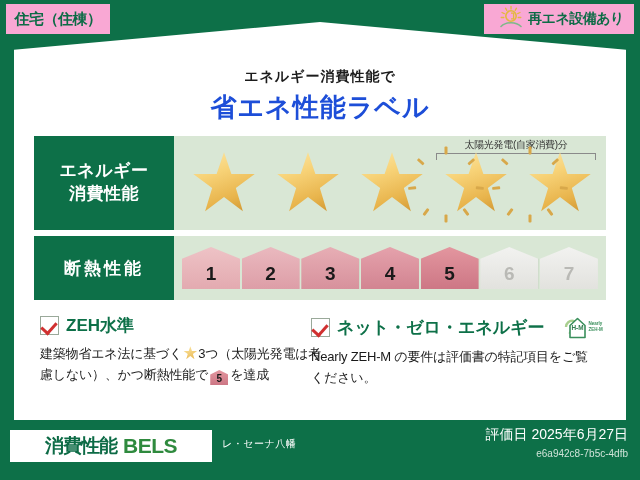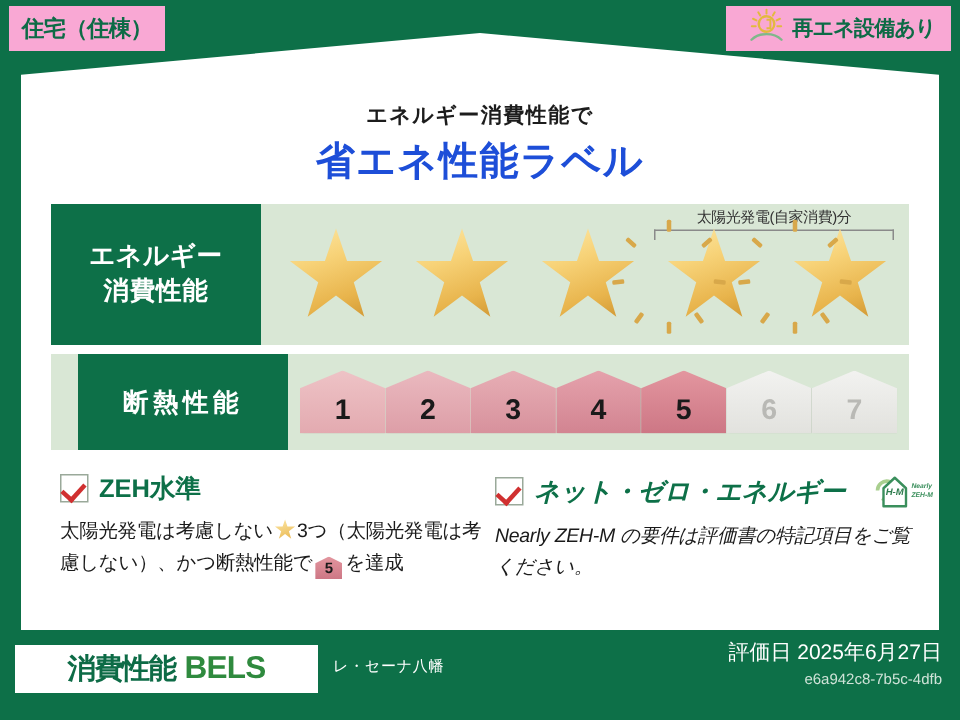--- a/index.html
+++ b/index.html
@@ -82,21 +82,21 @@
     align-items: center; justify-content: center;
     flex: 0 0 auto;
   }
   #row-energy .row-label {
     width: 140px; height: 94px;
     font-size: 17px; line-height: 1.35;
     letter-spacing: 0.5px;
   }
   #row-insul .row-label {
     width: 140px; height: 64px;
-    font-size: 17px; letter-spacing: 3px; margin-left: 18px;
+    font-size: 17px; letter-spacing: 3px;
   }
 
   .row-body { flex: 1 1 auto; position: relative; height: 100%; }
 
   
   #stars {
     position: absolute; left: 8px; top: 0; right: 4px; bottom: 0;
     display: flex; align-items: center; justify-content: space-around;
   }
   .star-cell { position: relative; width: 74px; height: 74px; }
@@ -160,21 +160,21 @@
     color: #b9b9b5;
   }
 
   
   .note {
     position: absolute;
     top: 292px;
     width: 282px;
   }
   #note-left  { left: 26px; }
-  #note-right { left: 316px; font-style: italic; }
+  #note-right { left: 297px; }
 
   .note-head {
     display: flex; align-items: center; gap: 7px;
     margin-bottom: 6px;
   }
   .checkbox {
     flex: 0 0 auto;
     width: 19px; height: 19px;
     border: 1px solid #9aa99a;
     background: #fff;
@@ -346,21 +346,21 @@
           <div class="grade off">7</div>
         </div>
       </div>
     </div>
 
     <div class="note" id="note-left">
       <div class="note-head">
         <span class="checkbox"></span>
         <span class="note-title">ZEH水準</span>
       </div>
-      <div class="note-body"><span>太陽光発電は考慮しない</span><span class="inline-star"></span><span>3つ（太陽光発電は考慮しない）、かつ断熱性能で</span><span class="inline-grade">5</span><span>を達成</span></div>
+      <div class="note-body"><span>建築物省エネ法に基づく</span><span class="inline-star"></span><span>3つ（太陽光発電は考慮しない）、かつ断熱性能で</span><span class="inline-grade">5</span><span>を達成</span></div>
     </div>
 
     <div class="note" id="note-right">
       <div class="note-head">
         <span class="checkbox"></span>
         <span class="note-title">ネット・ゼロ・エネルギー</span>
         <span id="zehm-logo">
           <svg width="34" height="26" viewBox="0 0 34 26">
             <path d="M12 13 a6.2 6.2 0 1 1 3 5.3" fill="none" stroke="#a9cf8f" stroke-width="2.4"></path>
             <path d="M16 23.5 V11.5 L23.5 4.5 L31 11.5 V23.5 Z" fill="#ffffff" stroke="#3a8f5c" stroke-width="1.6" stroke-linejoin="round"></path>

